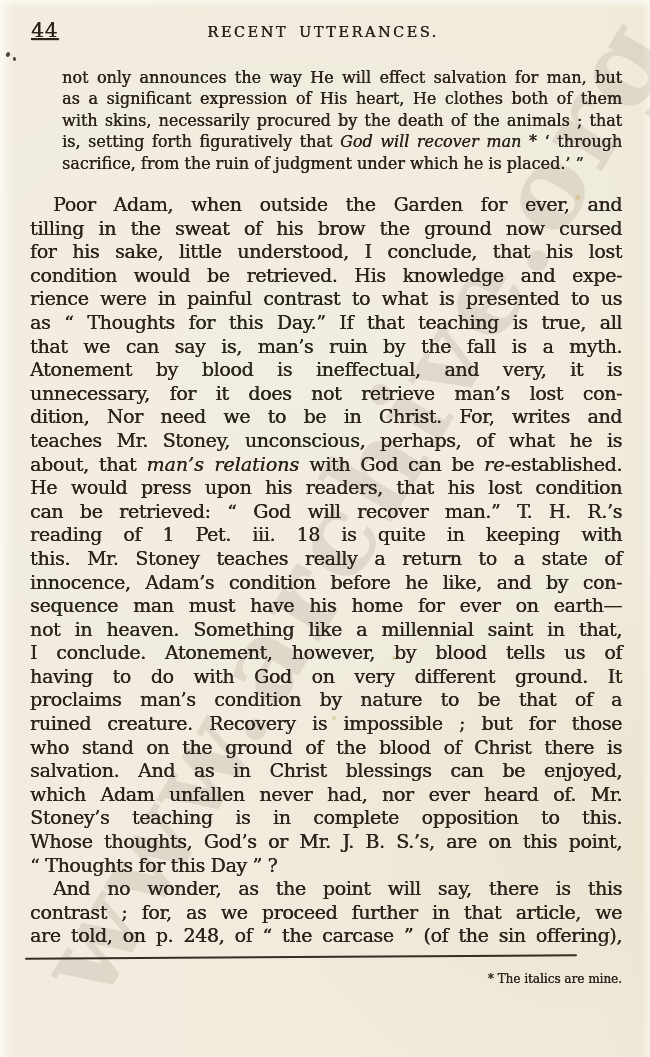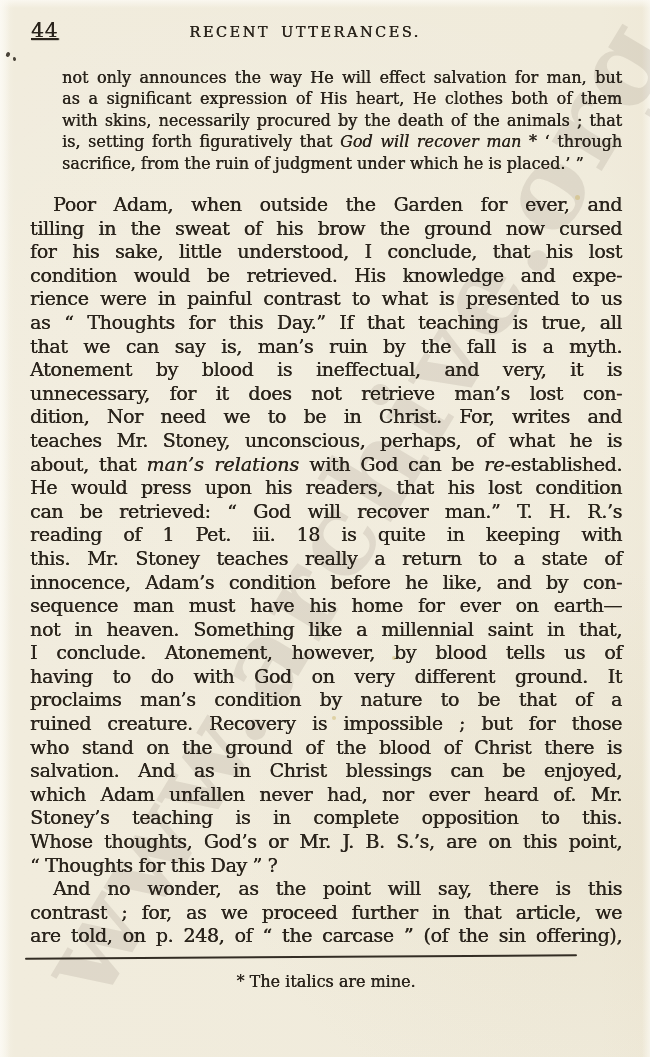--- a/index.html
+++ b/index.html
@@ -36,20 +36,21 @@
   .pagenum{
     position:absolute;left:31px;top:18px;
     font-size:20px;letter-spacing:1px;
     text-shadow:0.4px 0.2px 0 currentColor;
     text-decoration:underline;
   }
   .running-head{
     position:absolute;left:0;top:24px;width:610px;text-align:center;
     font-size:14.5px;letter-spacing:2.5px;word-spacing:4px;
     text-shadow:0.4px 0.2px 0 currentColor;
+    padding-left:18px;
   }
 
   .textblock{position:absolute;left:30px;width:592px;}
   .quote{top:67px;font-size:16px;}
   .quote .tline{line-height:21.4px;margin-left:32px;}
   .para1{top:193px;}
   .para2{top:877px;}
   .para{font-size:19px;letter-spacing:-0.35px;}
   .para .tline{line-height:23.6px;}
 
@@ -60,22 +61,22 @@
   }
   .tline.lastline{text-align-last:left;}
   .tline.indent{text-indent:23px;}
   .tline i{letter-spacing:0;}
 
   .footnote-rule{
     position:absolute;left:25px;top:956px;width:552px;height:2px;
     background:#332d24;transform:rotate(-0.35deg);border-radius:1px;
   }
   .footnote{
-    position:absolute;left:30px;top:972px;width:592px;text-align:center;
-    font-size:16px;text-shadow:0.3px 0.2px 0 currentColor;
+    position:absolute;left:30px;top:972px;width:592px;text-align:right;
+    font-size:12px;text-shadow:0.3px 0.2px 0 currentColor;
   }
 
   .speck{position:absolute;background:#4a443a;border-radius:50%;}
   .speck.s1{left:6px;top:52px;width:4px;height:5px;transform:rotate(25deg);}
   .speck.s2{left:13px;top:57px;width:3px;height:4px;transform:rotate(-15deg);}
   .stain{position:absolute;border-radius:50%;background:rgba(205,180,95,0.45);}
   .stain.t1{left:575px;top:195px;width:5px;height:5px;}
   .stain.t2{left:392px;top:656px;width:4px;height:4px;}
   .stain.t3{left:332px;top:716px;width:4px;height:4px;}
 </style>

